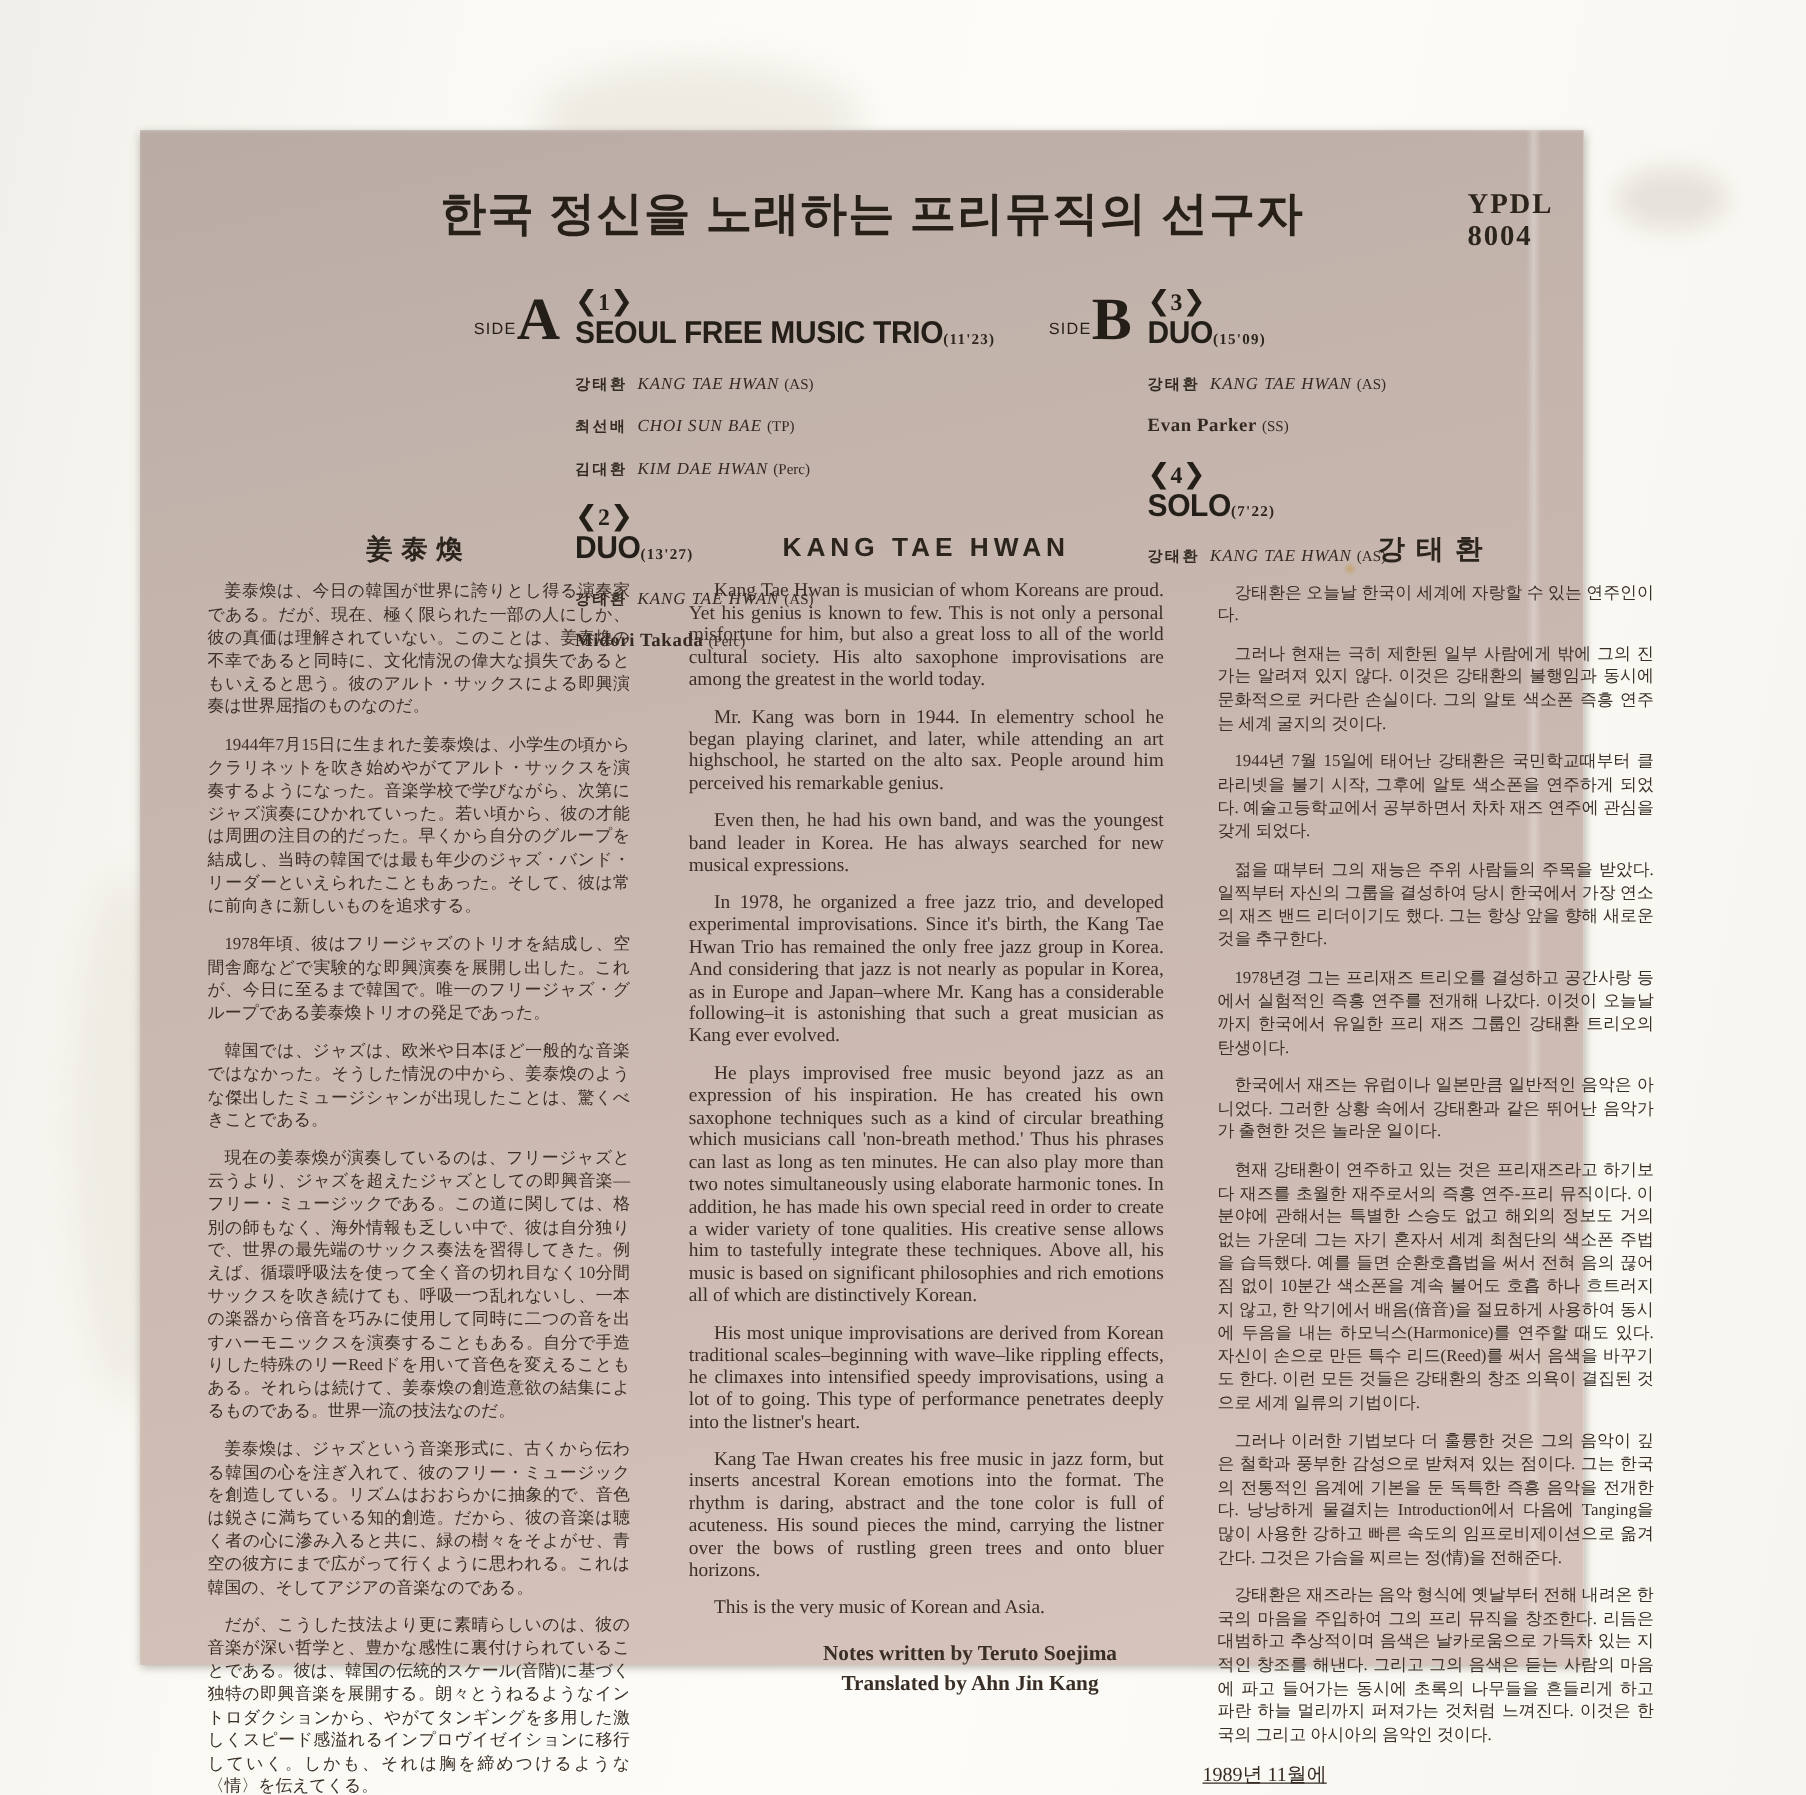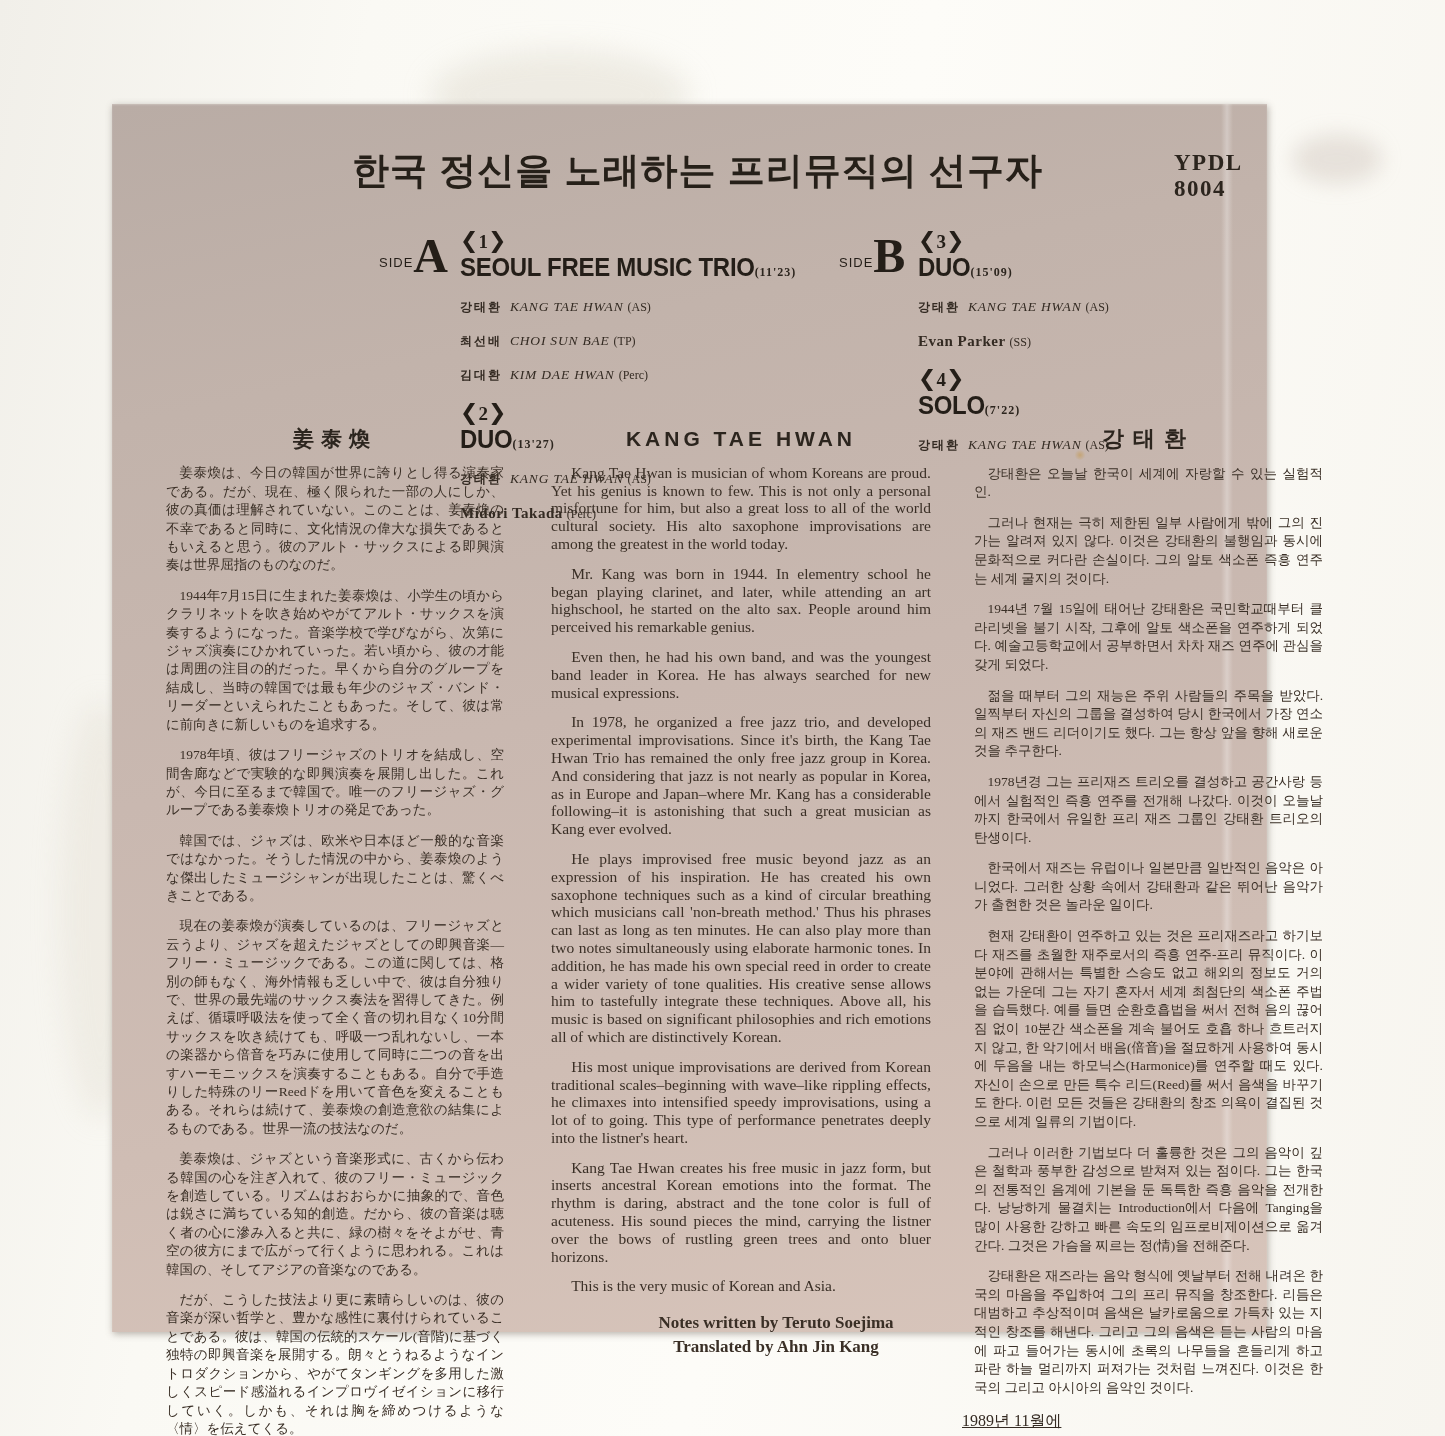--- a/index.html
+++ b/index.html
@@ -170,21 +170,21 @@
     <p>Kang Tae Hwan creates his free music in jazz form, but inserts ancestral Korean emotions into the format. The rhythm is daring, abstract and the tone color is full of acuteness. His sound pieces the mind, carrying the listner over the bows of rustling green trees and onto bluer horizons.</p>
     <p>This is the very music of Korean and Asia.</p>
     <div class="en-credits">
       <div>Notes written by Teruto Soejima</div>
       <div>Translated by Ahn Jin Kang</div>
     </div>
   </div>
 
   <div class="col kr-col">
     <h2>강태환</h2>
-    <p>강태환은 오늘날 한국이 세계에 자랑할 수 있는 실험적인.</p>
+    <p>강태환은 오늘날 한국이 세계에 자랑할 수 있는 연주인이다.</p>
     <p>그러나 현재는 극히 제한된 일부 사람에게 밖에 그의 진가는 알려져 있지 않다. 이것은 강태환의 불행임과 동시에 문화적으로 커다란 손실이다. 그의 알토 색소폰 즉흥 연주는 세계 굴지의 것이다.</p>
     <p>1944년 7월 15일에 태어난 강태환은 국민학교때부터 클라리넷을 불기 시작, 그후에 알토 색소폰을 연주하게 되었다. 예술고등학교에서 공부하면서 차차 재즈 연주에 관심을 갖게 되었다.</p>
     <p>젊을 때부터 그의 재능은 주위 사람들의 주목을 받았다. 일찍부터 자신의 그룹을 결성하여 당시 한국에서 가장 연소의 재즈 밴드 리더이기도 했다. 그는 항상 앞을 향해 새로운 것을 추구한다.</p>
     <p>1978년경 그는 프리재즈 트리오를 결성하고 공간사랑 등에서 실험적인 즉흥 연주를 전개해 나갔다. 이것이 오늘날까지 한국에서 유일한 프리 재즈 그룹인 강태환 트리오의 탄생이다.</p>
     <p>한국에서 재즈는 유럽이나 일본만큼 일반적인 음악은 아니었다. 그러한 상황 속에서 강태환과 같은 뛰어난 음악가가 출현한 것은 놀라운 일이다.</p>
     <p>현재 강태환이 연주하고 있는 것은 프리재즈라고 하기보다 재즈를 초월한 재주로서의 즉흥 연주-프리 뮤직이다. 이 분야에 관해서는 특별한 스승도 없고 해외의 정보도 거의 없는 가운데 그는 자기 혼자서 세계 최첨단의 색소폰 주법을 습득했다. 예를 들면 순환호흡법을 써서 전혀 음의 끊어짐 없이 10분간 색소폰을 계속 불어도 호흡 하나 흐트러지지 않고, 한 악기에서 배음(倍音)을 절묘하게 사용하여 동시에 두음을 내는 하모닉스(Harmonice)를 연주할 때도 있다. 자신이 손으로 만든 특수 리드(Reed)를 써서 음색을 바꾸기도 한다. 이런 모든 것들은 강태환의 창조 의욕이 결집된 것으로 세계 일류의 기법이다.</p>
     <p>그러나 이러한 기법보다 더 훌륭한 것은 그의 음악이 깊은 철학과 풍부한 감성으로 받쳐져 있는 점이다. 그는 한국의 전통적인 음계에 기본을 둔 독특한 즉흥 음악을 전개한다. 낭낭하게 물결치는 Introduction에서 다음에 Tanging을 많이 사용한 강하고 빠른 속도의 임프로비제이션으로 옮겨간다. 그것은 가슴을 찌르는 정(情)을 전해준다.</p>
     <p>강태환은 재즈라는 음악 형식에 옛날부터 전해 내려온 한국의 마음을 주입하여 그의 프리 뮤직을 창조한다. 리듬은 대범하고 추상적이며 음색은 날카로움으로 가득차 있는 지적인 창조를 해낸다. 그리고 그의 음색은 듣는 사람의 마음에 파고 들어가는 동시에 초록의 나무들을 흔들리게 하고 파란 하늘 멀리까지 퍼져가는 것처럼 느껴진다. 이것은 한국의 그리고 아시아의 음악인 것이다.</p>
     <div class="kr-colophon">
       <div>1989년 11월에</div>

